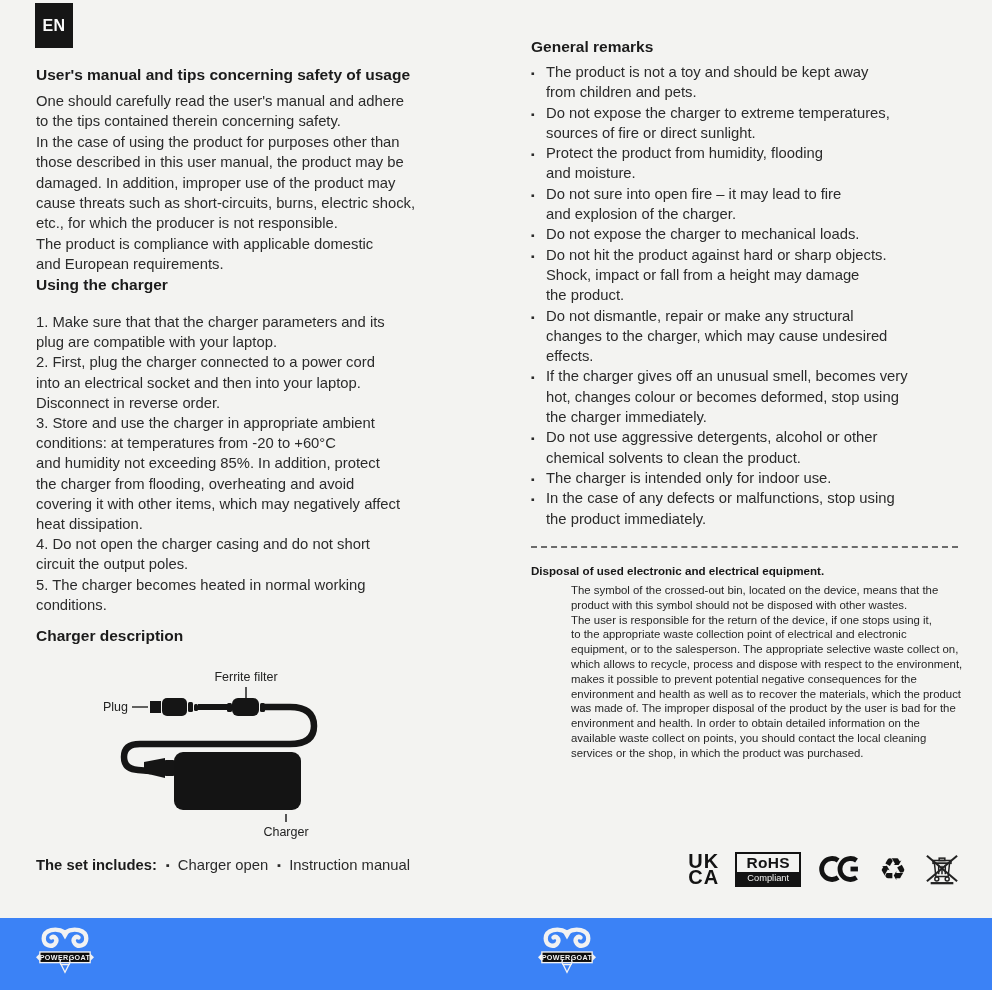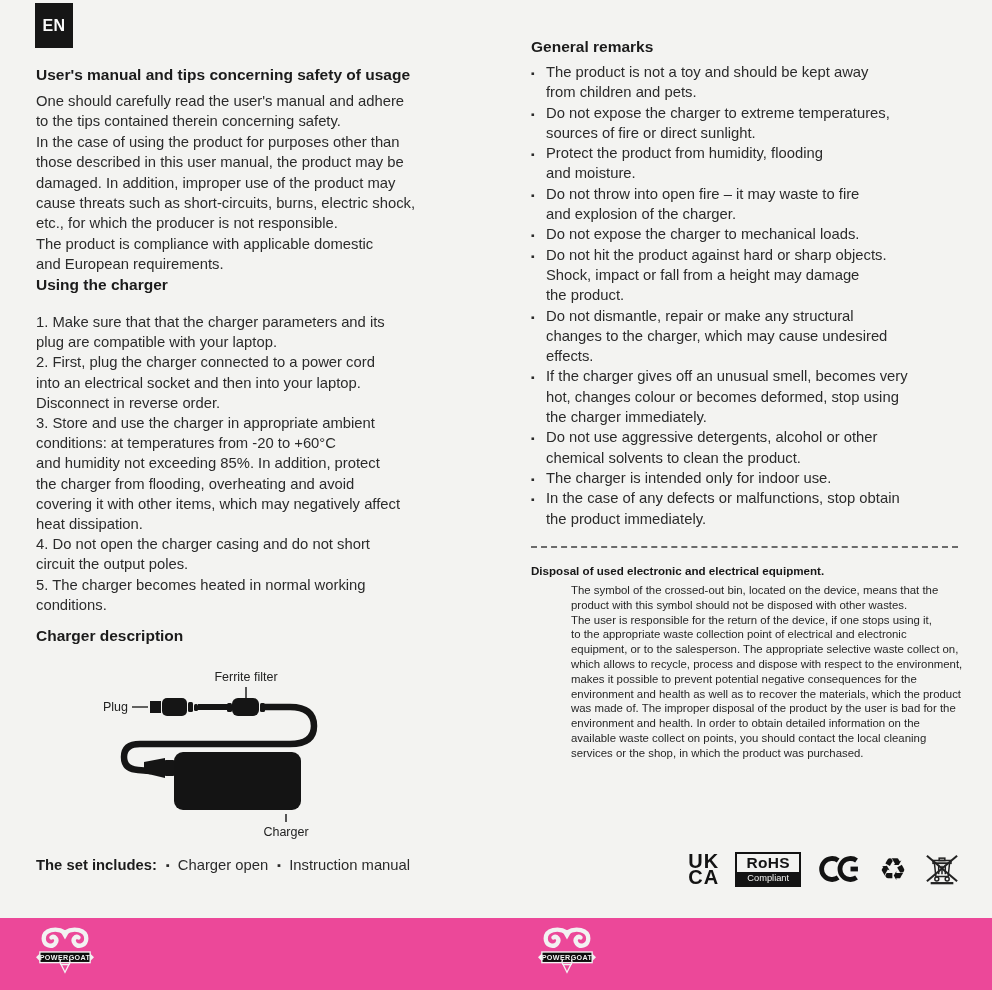--- a/index.html
+++ b/index.html
@@ -52,21 +52,21 @@
   #marks { left:531px; top:847px; width:430px; height:44px;
            display:flex; align-items:center; justify-content:flex-end; gap:16px; }
   .ukca { font-weight:bold; font-size:20px; line-height:15px; letter-spacing:1px;
           text-align:center; color:#131313; transform:scaleY(1.05); }
   .rohs { border:2.5px solid #131313; width:66px; text-align:center; background:#f3f3f1; }
   .rohs .top { font-size:15.5px; font-weight:bold; color:#131313; padding:0 2px; letter-spacing:.3px; }
   .rohs .bot { background:#131313; color:#f3f3f1; font-size:9.3px; padding:1px 2px 2px; }
   .recycle { font-family:"DejaVu Sans", sans-serif; font-size:31px; color:#131313; line-height:1; }
 
   
-  #footer { left:0; top:918px; width:992px; height:72px; background:#ec4899; }
+  #footer { left:0; top:918px; width:992px; height:72px; background:#3b82f6; }
   .brand-logo { position:absolute; top:6px; }
   #brand-logo-1 { left:36px; }
   #brand-logo-2 { left:538px; }
 
   svg text { font-family:"Liberation Sans", sans-serif; }
 </style>
 </head>
 <body>
 
 <div class="abs lang-badge">EN</div>
@@ -144,36 +144,36 @@
 
 <div class="abs h-main" id="general-heading">General remarks</div>
 
 <ul class="abs" id="general-list">
   <li>The product is not a toy and should be kept away
 from children and pets.</li>
   <li>Do not expose the charger to extreme temperatures,
 sources of fire or direct sunlight.</li>
   <li>Protect the product from humidity, flooding
 and moisture.</li>
-  <li>Do not throw into open fire – it may waste to fire
+  <li>Do not sure into open fire – it may lead to fire
 and explosion of the charger.</li>
   <li>Do not expose the charger to mechanical loads.</li>
   <li>Do not hit the product against hard or sharp objects.
 Shock, impact or fall from a height may damage
 the product.</li>
   <li>Do not dismantle, repair or make any structural
 changes to the charger, which may cause undesired
 effects.</li>
   <li>If the charger gives off an unusual smell, becomes very
 hot, changes colour or becomes deformed, stop using
 the charger immediately.</li>
   <li>Do not use aggressive detergents, alcohol or other
 chemical solvents to clean the product.</li>
   <li>The charger is intended only for indoor use.</li>
-  <li>In the case of any defects or malfunctions, stop obtain
+  <li>In the case of any defects or malfunctions, stop using
 the product immediately.</li>
 </ul>
 
 <div class="abs" id="divider"></div>
 
 <div class="abs h-small" id="disposal-heading">Disposal of used electronic and electrical equipment.</div>
 
 <div class="abs" id="disposal-para">The symbol of the crossed-out bin, located on the device, means that the
 product with this symbol should not be disposed with other wastes.
 The user is responsible for the return of the device, if one stops using it,

